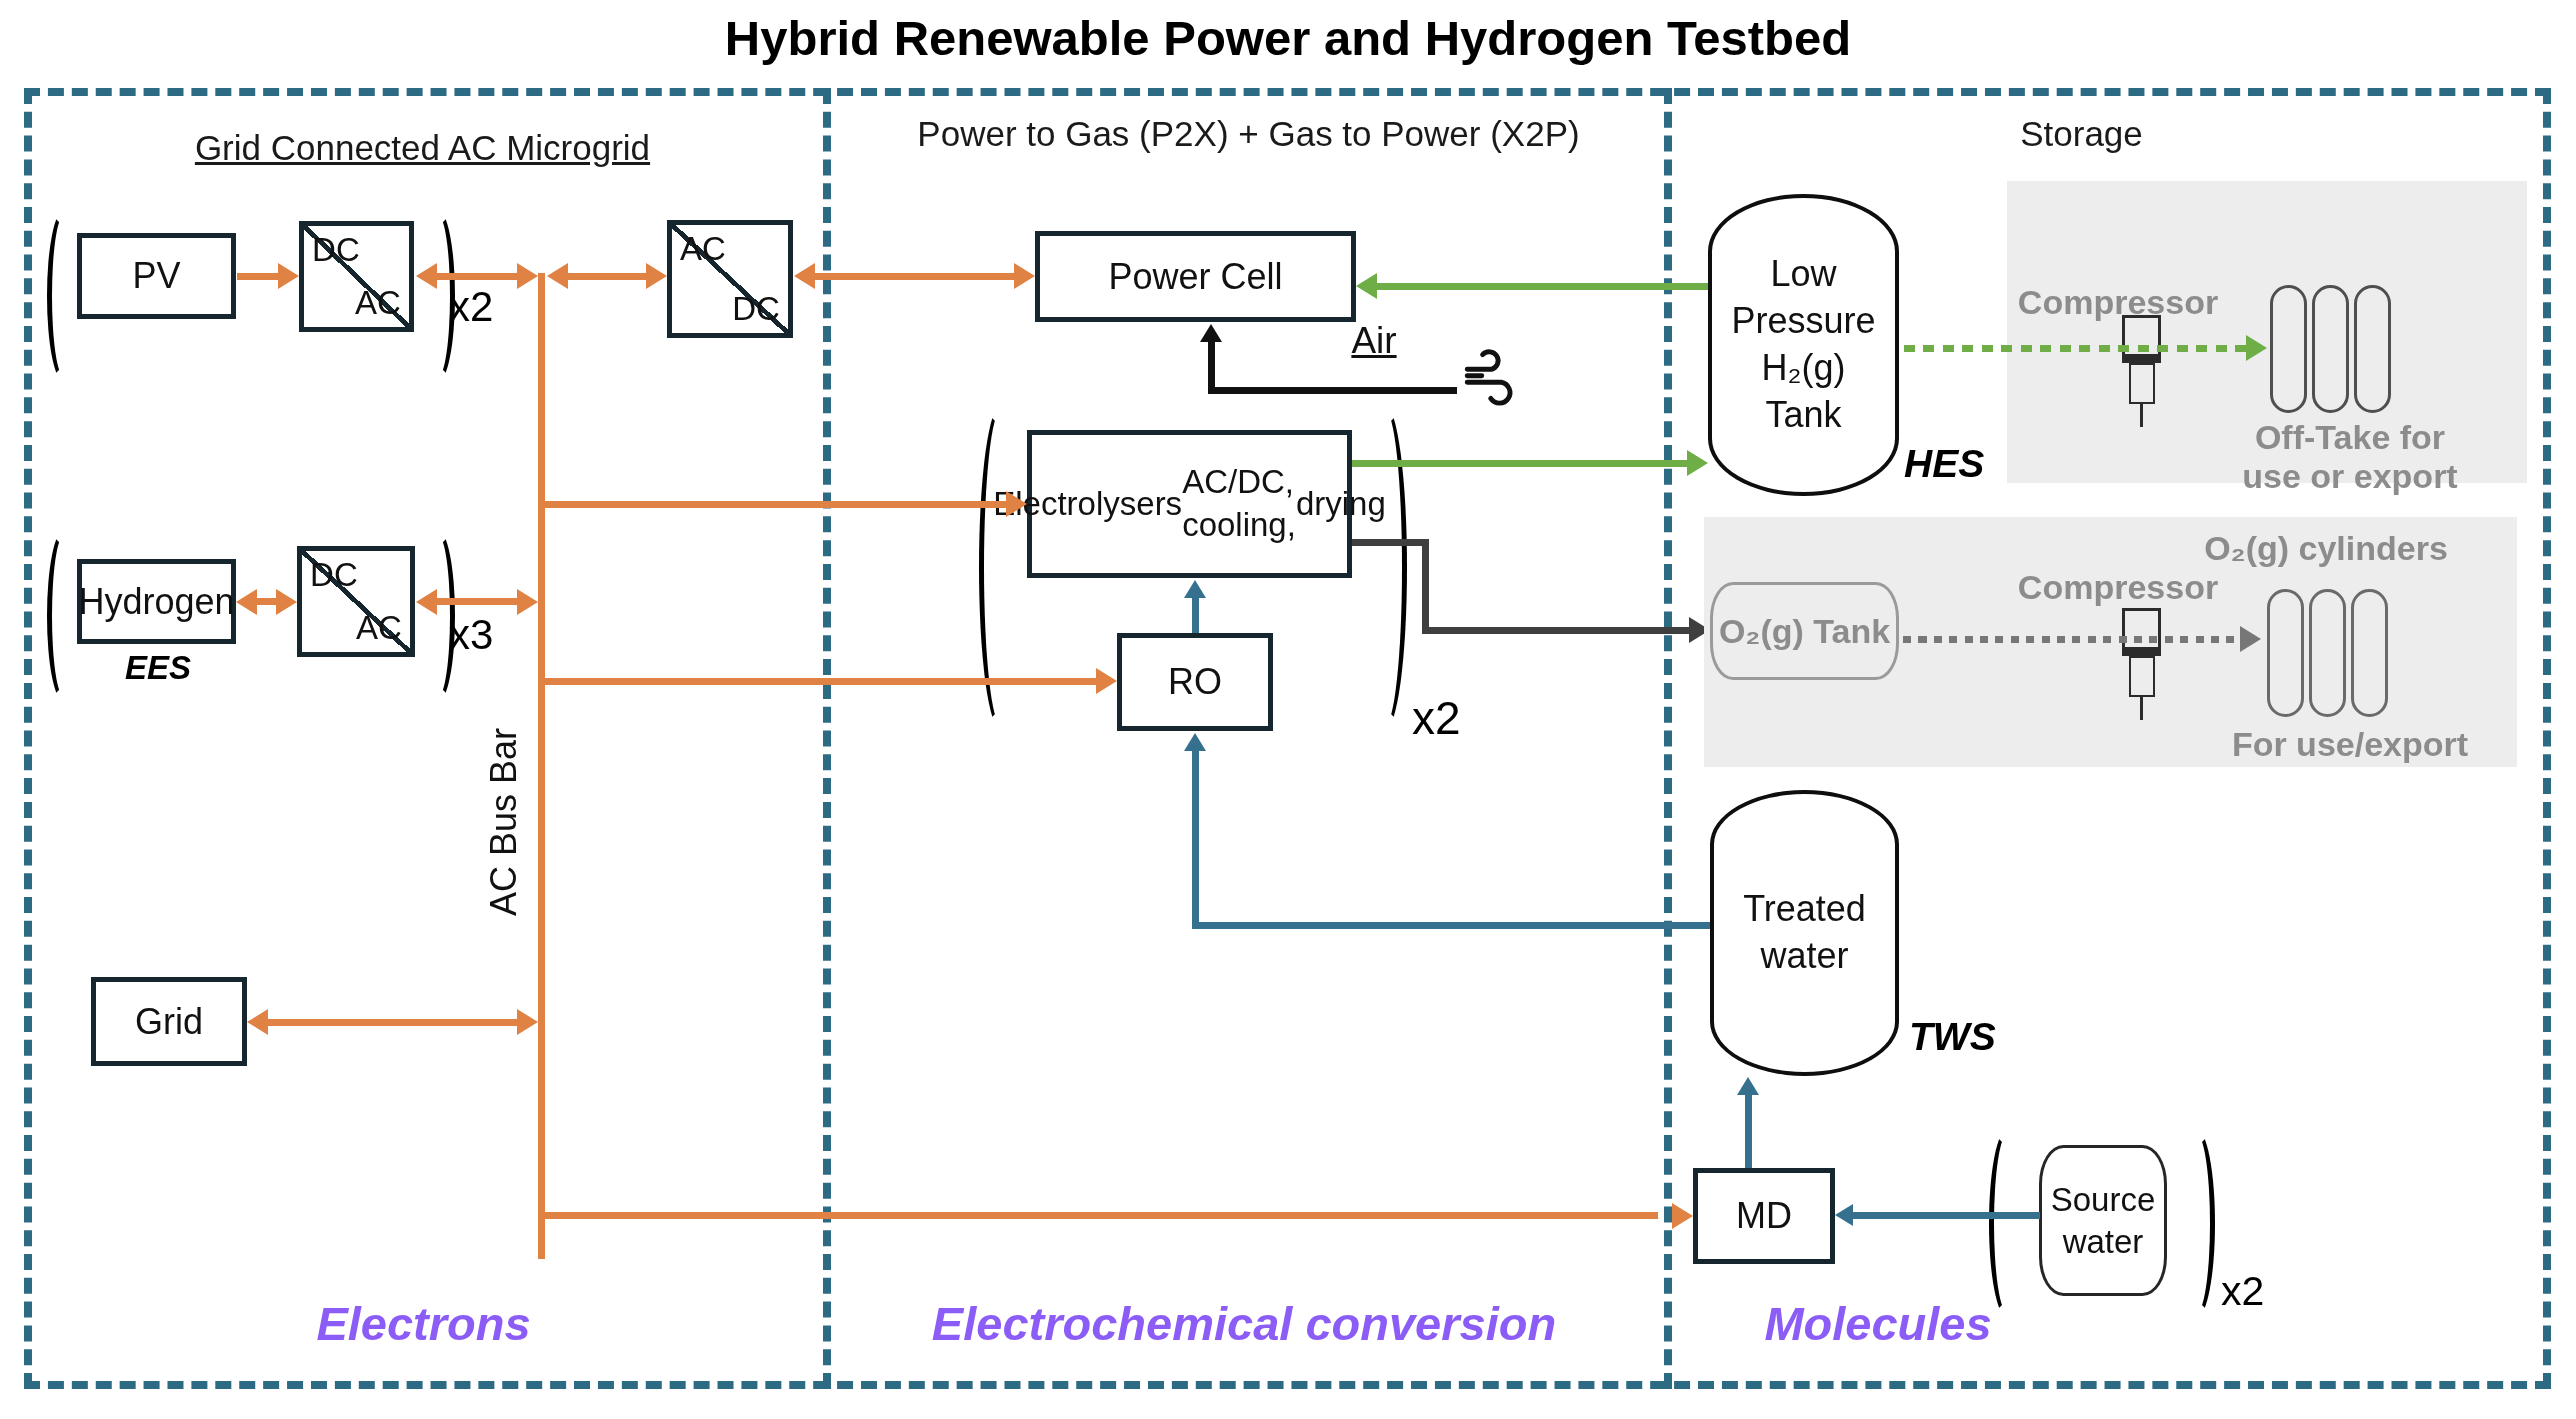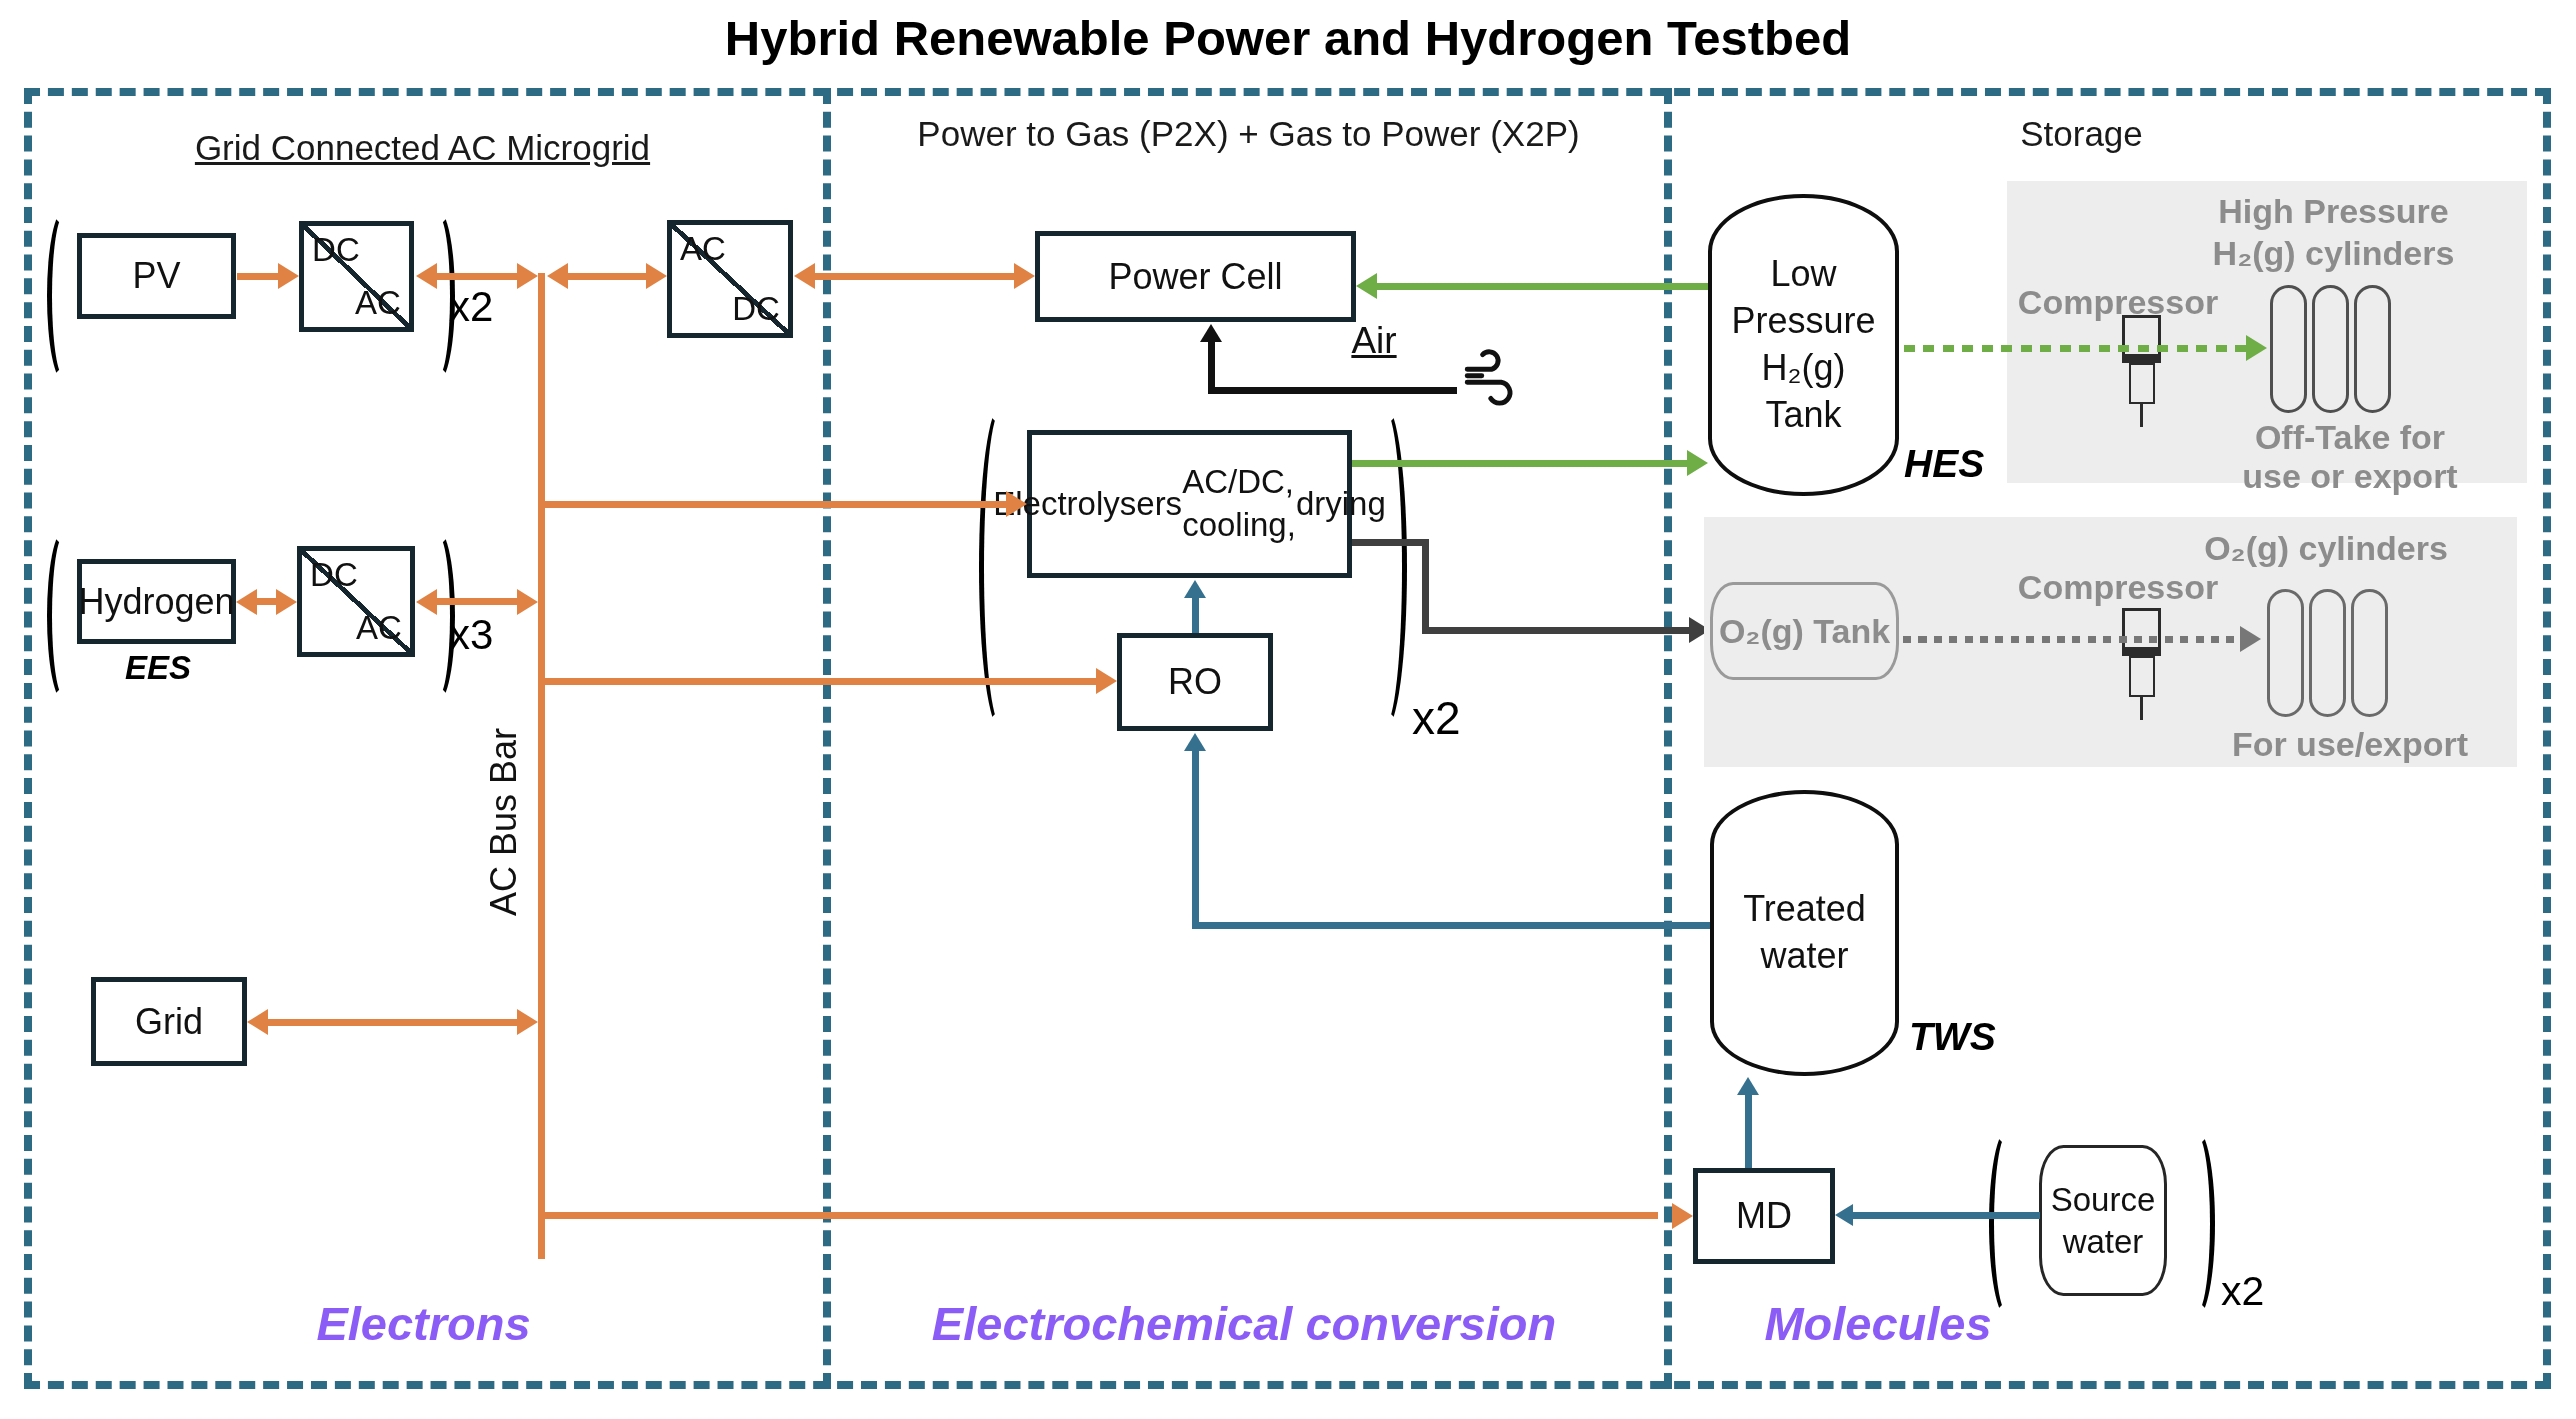--- a/index.html
+++ b/index.html
@@ -181,22 +181,20 @@
   <div class="abs vline bv" style="left:1192px;top:596px;height:37px;"></div>
 
   <div class="abs ah ab sm u" style="left:1184px;top:733px;"></div>
   <div class="abs vline bv" style="left:1192px;top:749px;height:178px;"></div>
   <div class="abs hline b" style="left:1192px;top:922px;width:520px;"></div>
 
   <div class="abs hline o" style="left:542px;top:1212px;width:1116px;"></div>
   <div class="abs ah ao r" style="left:1672px;top:1203px;"></div>
 
   <div class="abs gpanel" style="left:2007px;top:181px;width:520px;height:302px;"></div>
-  <div class="abs gtxt" style="left:2130px;top:192px;width:407px;">High Pressure</div>
-  <div class="abs gtxt" style="left:2130px;top:234px;width:407px;">H₂(g) cylinders</div>
   <div class="abs gtxt" style="left:2008px;top:283px;width:220px;">Compressor</div>
   <div class="abs comp" style="left:2122px;top:315px;">
     <div class="c1"></div>
       <div class="c2"></div>
       <div class="c3"></div>
       <div class="c4"></div>
   </div>
   <div class="abs dotg" style="left:1904px;top:345px;width:342px;"></div>
   <div class="abs ah ag r" style="left:2246px;top:335px;"></div>
   <div class="abs cyls" style="left:2270px;top:285px;">

